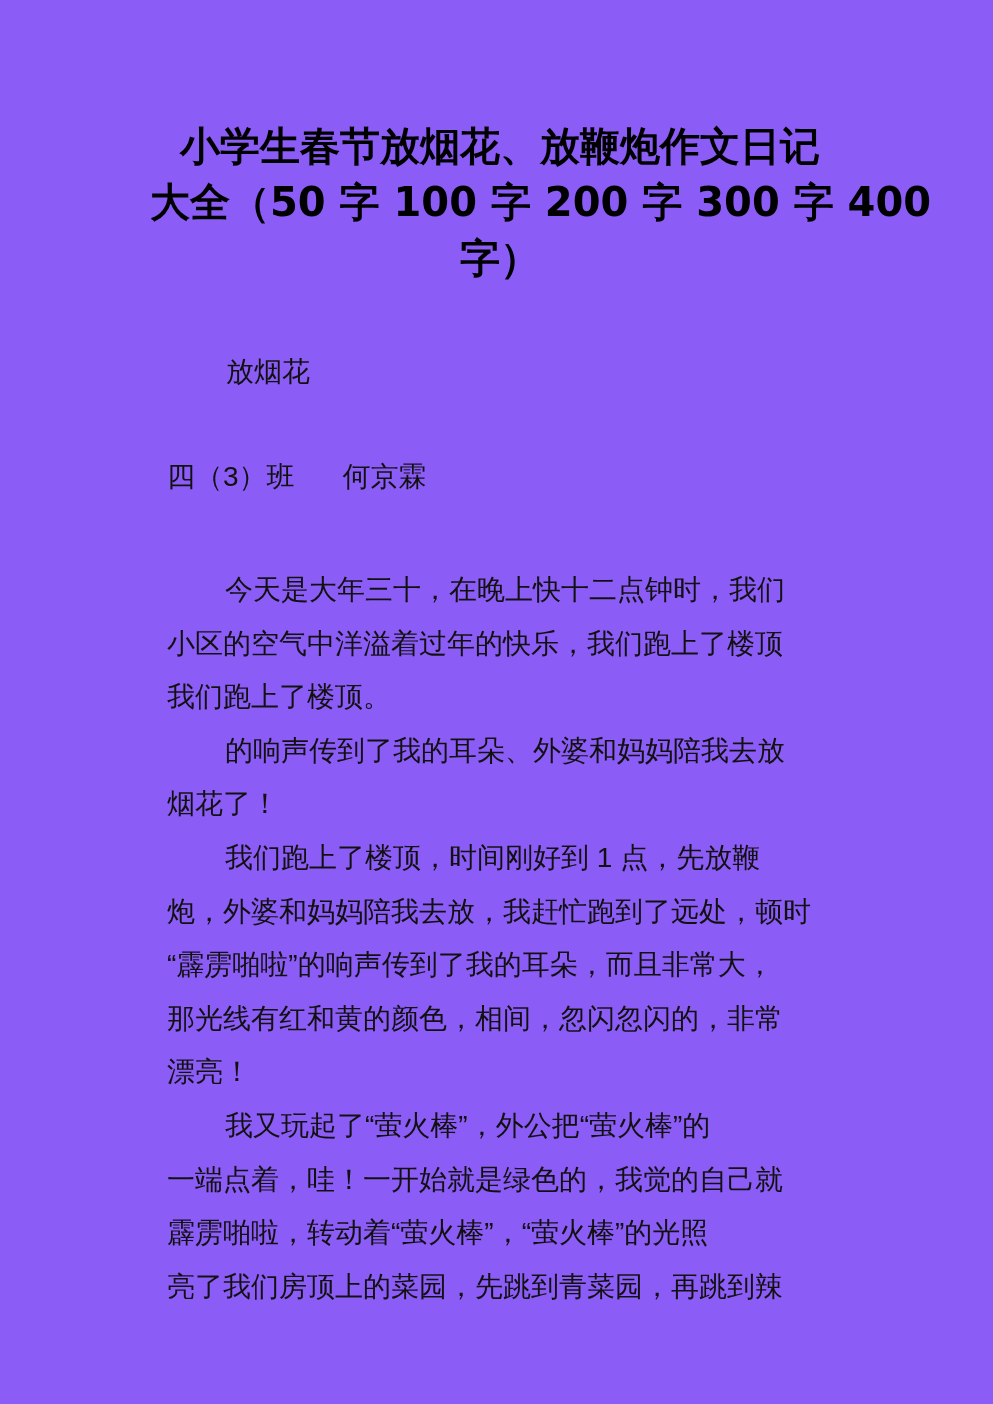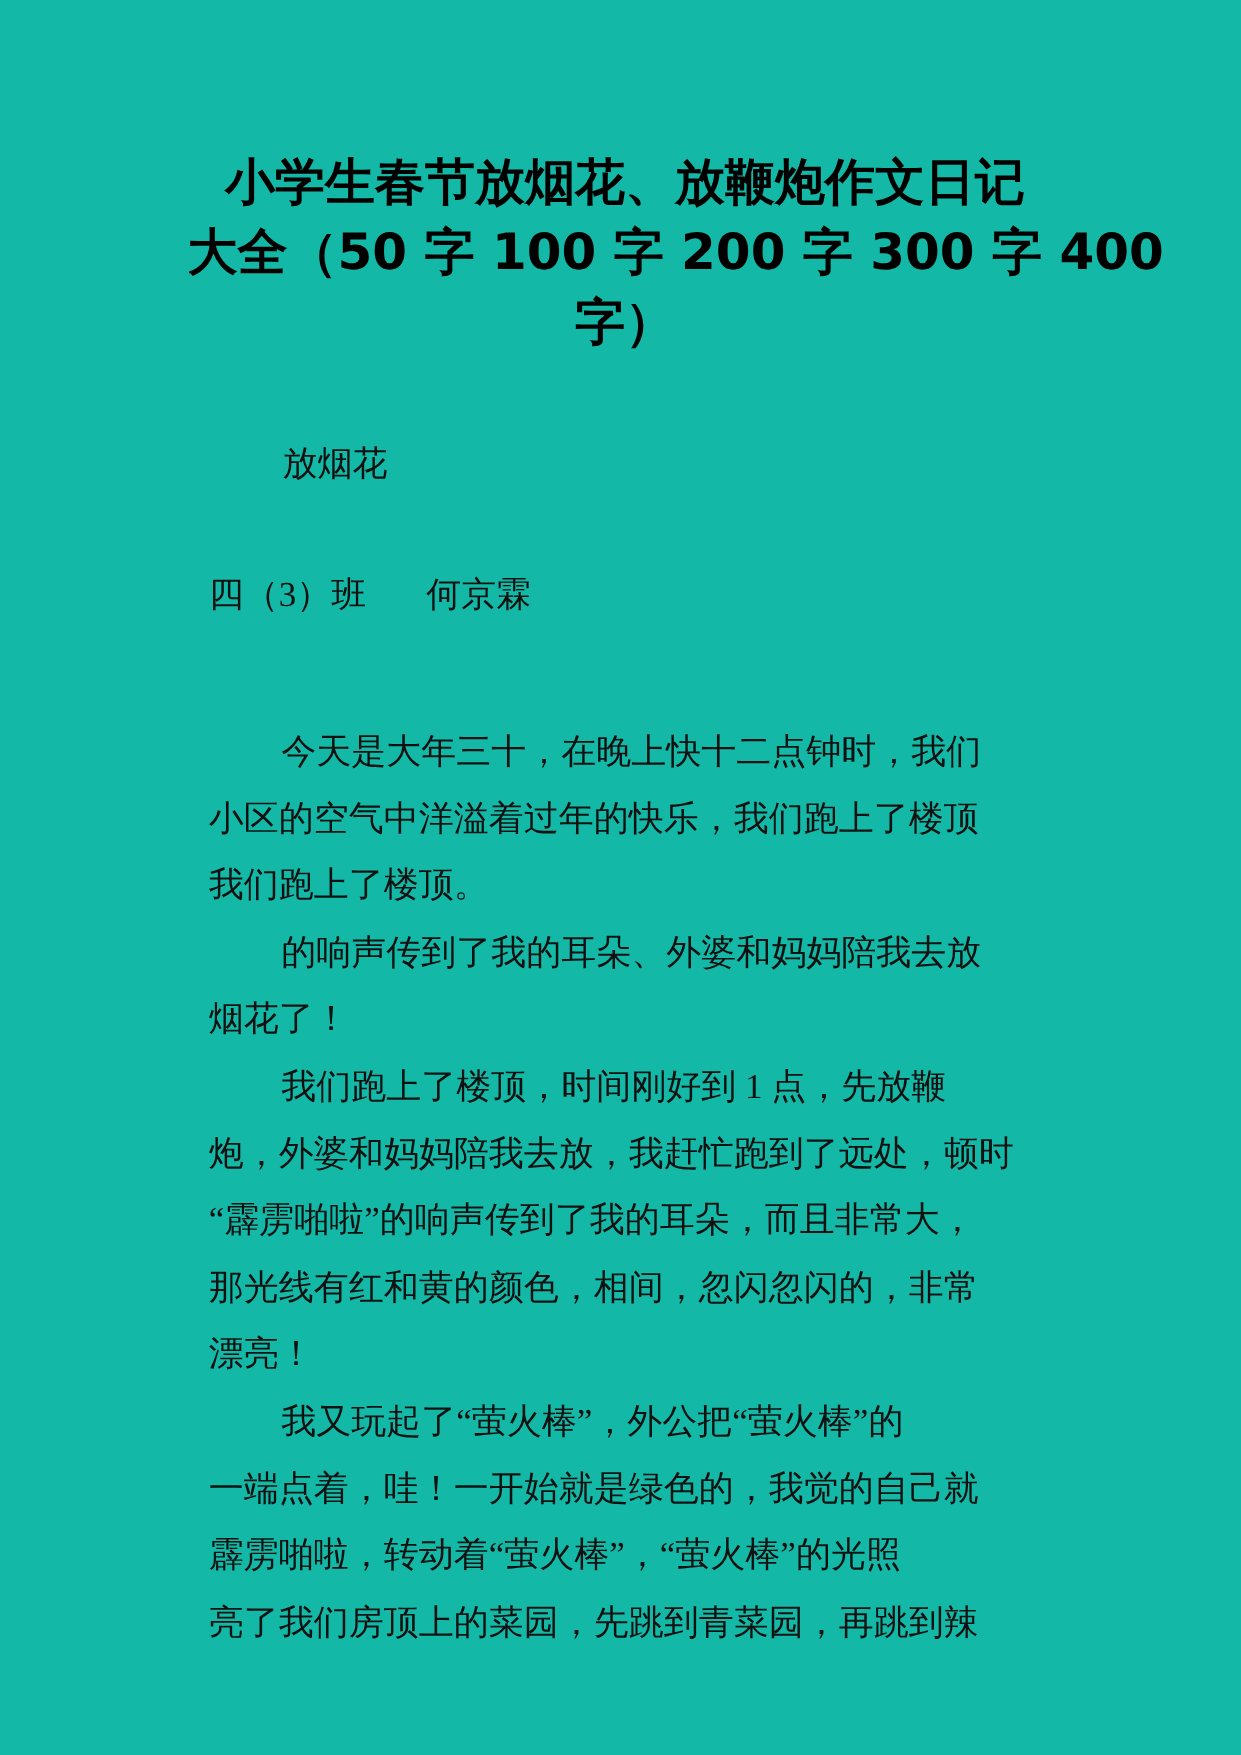--- a/index.html
+++ b/index.html
@@ -13,41 +13,41 @@
     position: relative;
     overflow: hidden;
     color: #111111;
   }
   .page {
     position: absolute;
     left: 0;
     top: 0;
     width: 993px;
     height: 1404px;
-    background: #14b8a6;
+    background: #8b5cf6;
   }
   .title {
     position: absolute;
     left: 150px;
     top: 118px;
     width: 700px;
     text-align: center;
     font-family: "DejaVu Sans", "Liberation Sans", sans-serif;
     font-weight: bold;
     font-size: 40px;
     line-height: 56px;
     color: #000000;
     letter-spacing: 0px;
   }
   .title .tline {
     display: block;
     white-space: nowrap;
   }
   .body-text {
-    font-family: Liberation Serif, serif;
+    font-family: Liberation Sans, sans-serif;
     font-size: 28px;
     color: #111111;
     white-space: nowrap;
   }
   .subtitle {
     position: absolute;
     left: 226px;
     top: 352px;
     line-height: 40px;
   }
@@ -57,21 +57,21 @@
     top: 457px;
     line-height: 40px;
   }
   .byline .gap {
     display: inline-block;
     width: 48px;
   }
   .content {
     position: absolute;
     left: 167px;
-    top: 580px;
+    top: 568px;
     width: 680px;
   }
   .line {
     display: block;
     height: 53.6px;
     line-height: 44px;
   }
   .line.indent {
     padding-left: 58px;
   }

